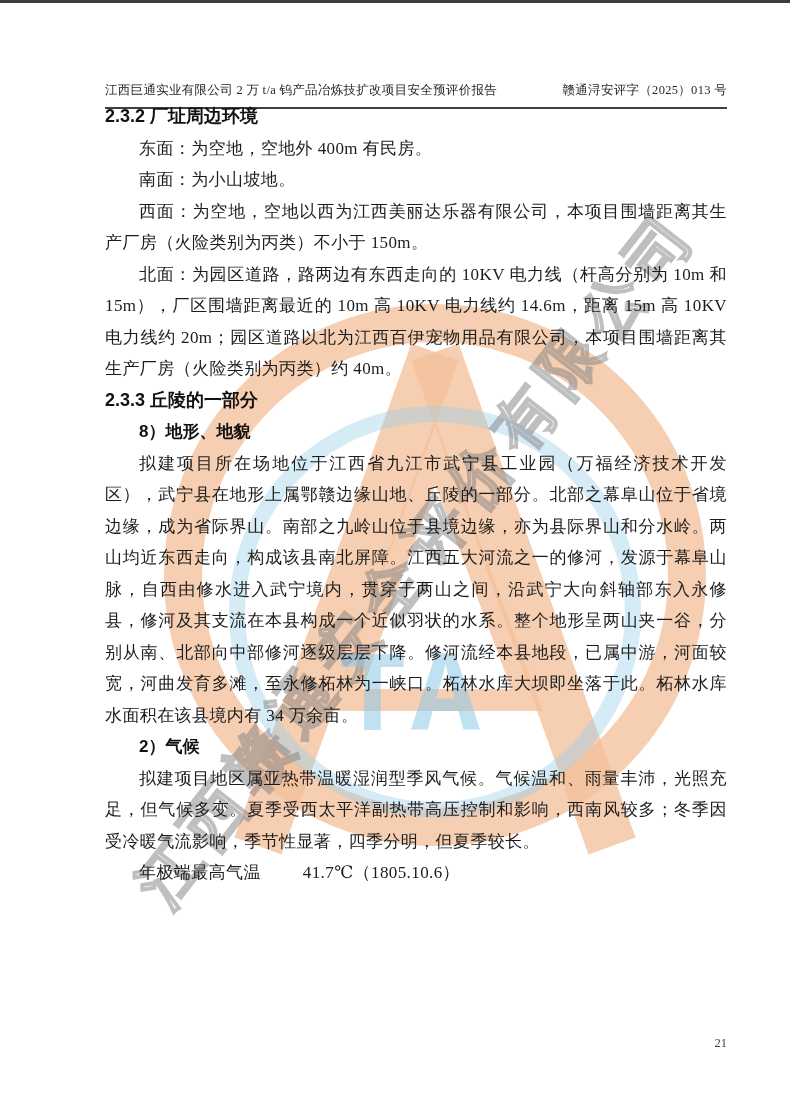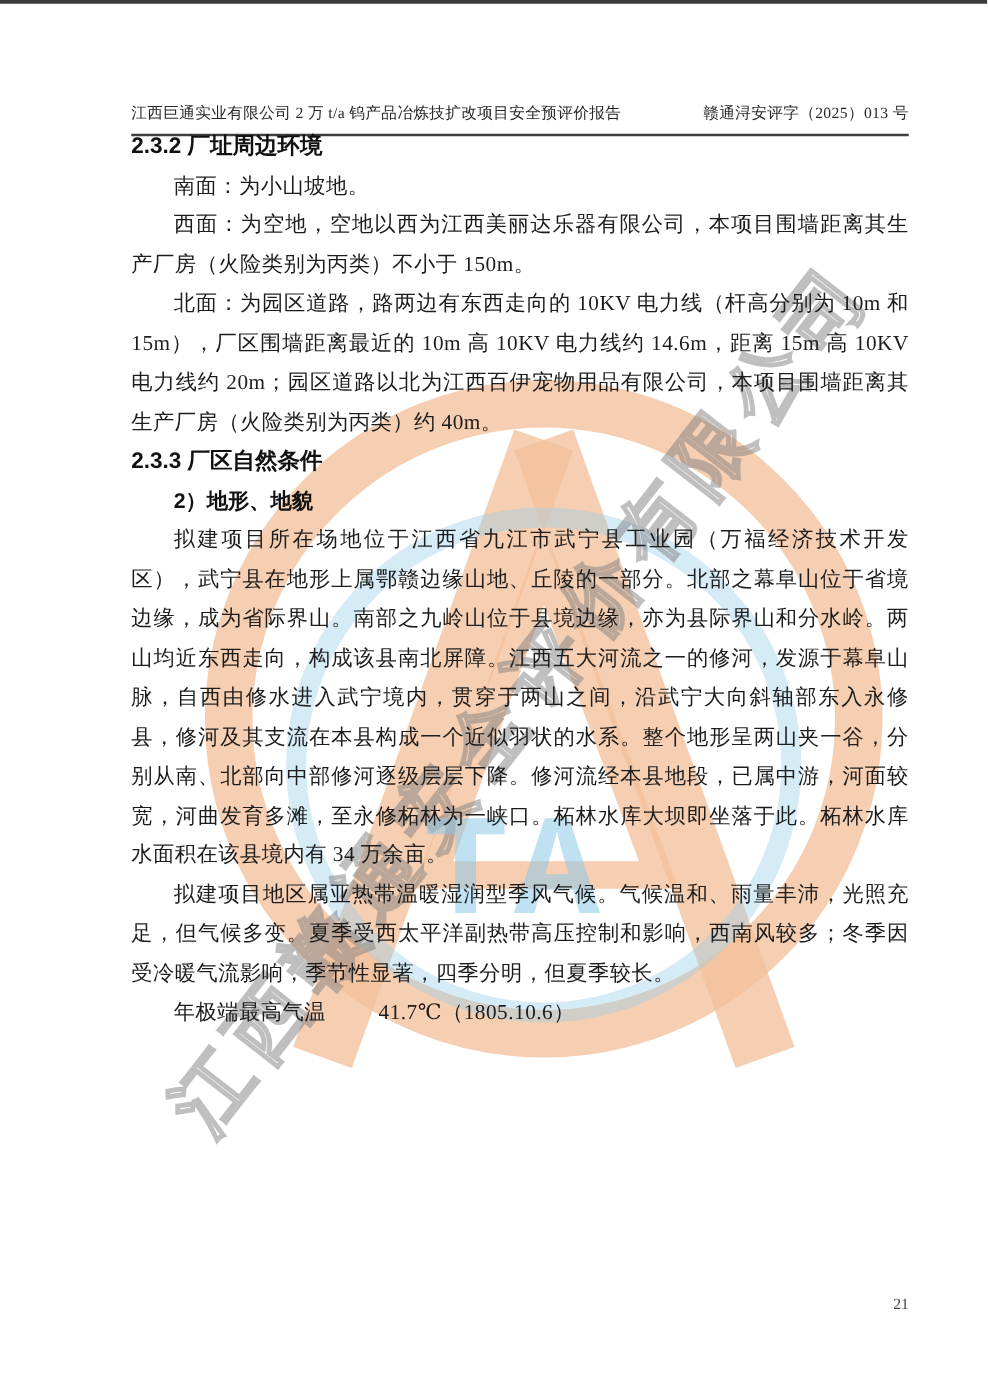--- a/index.html
+++ b/index.html
@@ -105,33 +105,35 @@
     <div class="page-header">
       <span>江西巨通实业有限公司 2 万 t/a 钨产品冶炼技扩改项目安全预评价报告</span>
       <span>赣通浔安评字（2025）013 号</span>
     </div>
 
     <div class="content">
 
       <h2 class="h-sec">2.3.2 厂址周边环境</h2>
 
 
+      <p class="body-p">东面：为空地，空地外 400m 有民房。</p>
 
       <p class="body-p">南面：为小山坡地。</p>
 
       <p class="body-p">西面：为空地，空地以西为江西美丽达乐器有限公司，本项目围墙距离其生产厂房（火险类别为丙类）不小于 150m。</p>
 
       <p class="body-p">北面：为园区道路，路两边有东西走向的 10KV 电力线（杆高分别为 10m 和 15m），厂区围墙距离最近的 10m 高 10KV 电力线约 14.6m，距离 15m 高 10KV 电力线约 20m；园区道路以北为江西百伊宠物用品有限公司，本项目围墙距离其生产厂房（火险类别为丙类）约 40m。</p>
 
-      <h2 class="h-sec">2.3.3 厂区自然条件</h2>
+      <h2 class="h-sec">2.3.3 丘陵的一部分</h2>
 
-      <h3 class="h-sub">2）地形、地貌</h3>
+      <h3 class="h-sub">8）地形、地貌</h3>
 
       <p class="body-p">拟建项目所在场地位于江西省九江市武宁县工业园（万福经济技术开发区），武宁县在地形上属鄂赣边缘山地、丘陵的一部分。北部之幕阜山位于省境边缘，成为省际界山。南部之九岭山位于县境边缘，亦为县际界山和分水岭。两山均近东西走向，构成该县南北屏障。江西五大河流之一的修河，发源于幕阜山脉，自西由修水进入武宁境内，贯穿于两山之间，沿武宁大向斜轴部东入永修县，修河及其支流在本县构成一个近似羽状的水系。整个地形呈两山夹一谷，分别从南、北部向中部修河逐级层层下降。修河流经本县地段，已属中游，河面较宽，河曲发育多滩，至永修柘林为一峡口。柘林水库大坝即坐落于此。柘林水库水面积在该县境内有 34 万余亩。</p>
 
+      <h3 class="h-sub">2）气候</h3>
 
       <p class="body-p">拟建项目地区属亚热带温暖湿润型季风气候。气候温和、雨量丰沛，光照充足，但气候多变。夏季受西太平洋副热带高压控制和影响，西南风较多；冬季因受冷暖气流影响，季节性显著，四季分明，但夏季较长。</p>
 
 
 
       <p class="body-p meteo-line">
         <span>年极端最高气温</span><span class="gap"></span><span>41.7℃（1805.10.6）</span>
       </p>
 
     </div>

